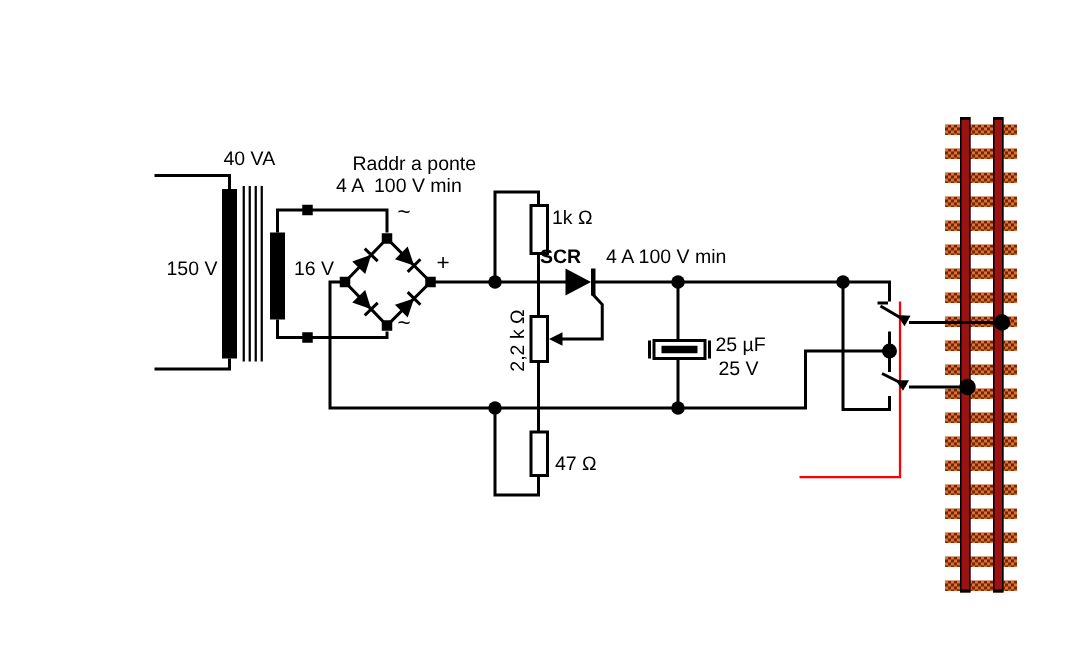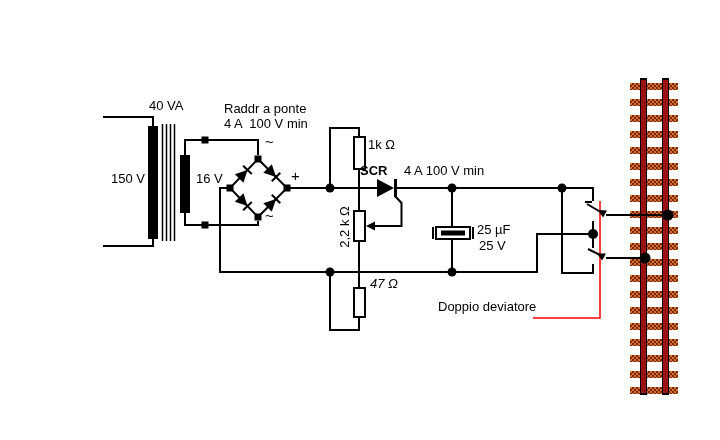--- a/index.html
+++ b/index.html
@@ -146,29 +146,28 @@
       <circle cx="452" cy="170" r="4.5" class="blk"></circle>
       <circle cx="562" cy="170" r="4.5" class="blk"></circle>
       <circle cx="330" cy="254" r="4.5" class="blk"></circle>
       <circle cx="452" cy="254" r="4.5" class="blk"></circle>
       <circle cx="668" cy="197" r="5.5" class="blk"></circle>
       <circle cx="645" cy="240" r="5.5" class="blk"></circle>
     </g>
   </svg>
 
   <div class="lbl" style="left:149px;top:81px;">40 VA</div>
-  <div class="lbl" style="left:224px;top:84px;">Raddr a ponte</div>
+  <div class="lbl" style="left:235px;top:84px;">Raddr a ponte</div>
   <div class="lbl" style="left:224px;top:99px;">4 A  100 V min</div>
   <div class="lbl" style="left:111px;top:154px;">150 V</div>
   <div class="lbl" style="left:196px;top:154px;">16 V</div>
   <div class="lbl sym" style="left:265px;top:117px;">~</div>
   <div class="lbl sym" style="left:265px;top:191px;">~</div>
   <div class="lbl sym" style="left:291px;top:151px;">+</div>
   <div class="lbl" style="left:368px;top:120px;">1k Ω</div>
   <div class="lbl b" style="left:360px;top:146px;">SCR</div>
   <div class="lbl" style="left:404px;top:146px;">4 A 100 V min</div>
   <div class="lbl rot" style="left:315px;top:202px;width:60px;height:14px;">2,2 k Ω</div>
   <div class="lbl" style="left:477px;top:205px;">25 µF</div>
   <div class="lbl" style="left:479px;top:221px;">25 V</div>
-  <div class="lbl" style="left:370px;top:259px;font-style:italic;">47 Ω</div>
-  <div class="lbl" style="left:438px;top:282px;">Doppio deviatore</div>
+  <div class="lbl" style="left:370px;top:284px;">47 Ω</div>
 
 </div>
 
 </body></html>

